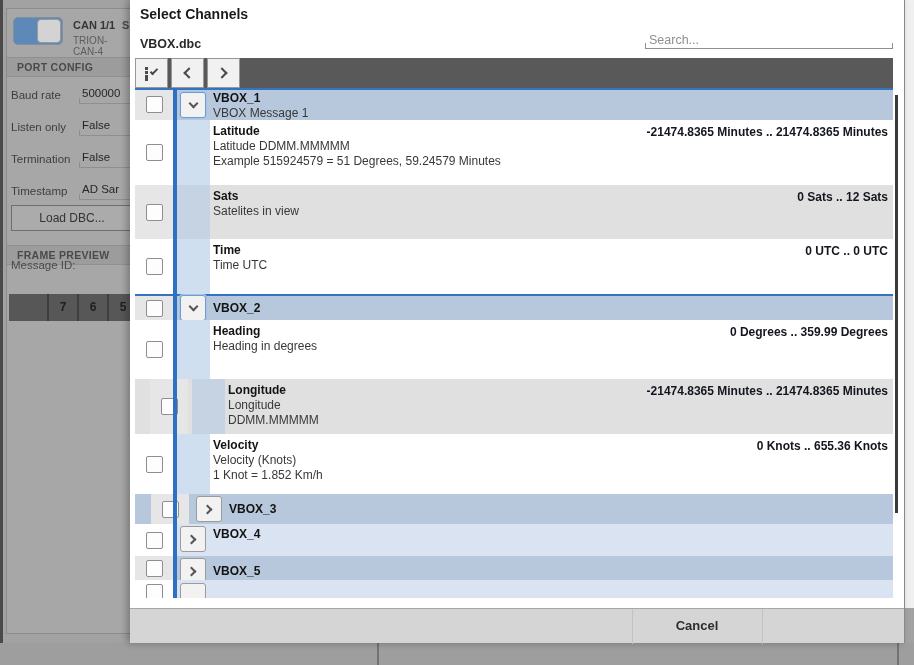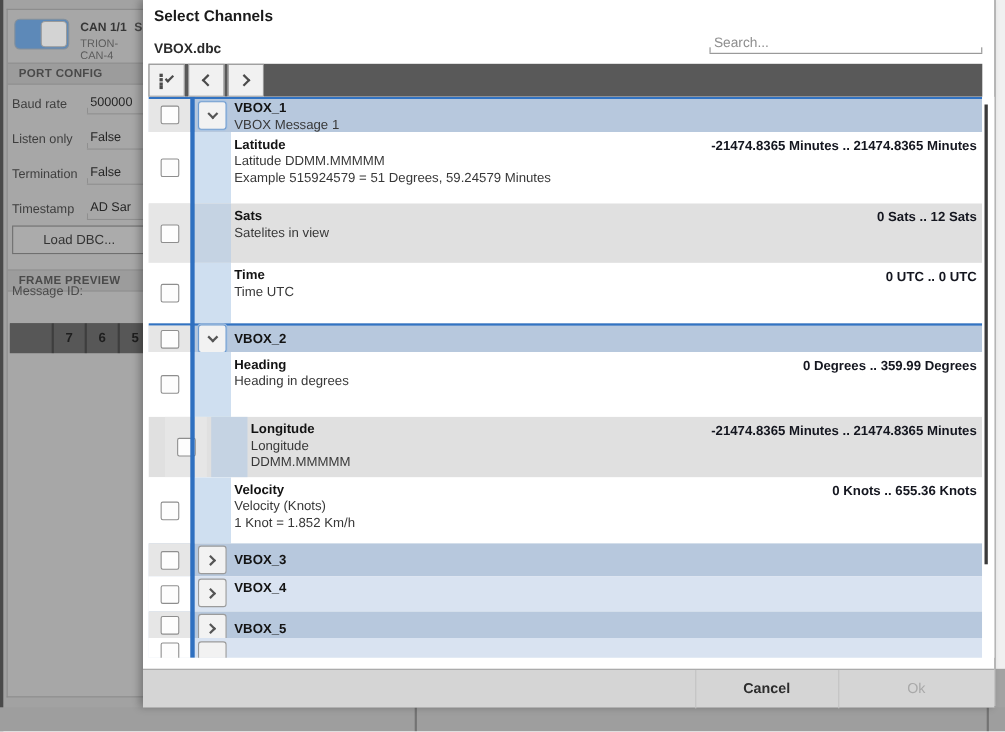--- a/index.html
+++ b/index.html
@@ -280,21 +280,21 @@
         <div class="sp"></div>
           <div class="gutter"></div>
         <div class="main">
           <div class="row-title">Velocity</div>
           <div class="row-sub">Velocity (Knots)</div>
           <div class="row-sub">1 Knot = 1.852 Km/h</div>
         </div>
         <div class="row-range">0 Knots .. 655.36 Knots</div>
       </div>
 
-      <div class="row hdr-dark cb-gray center-cb" style="height:30px;">
+      <div class="row hdr-dark cb-gray center-cb" style="height:30px;padding-left:16px;">
         <div class="cb-col">
             <span class="checkbox"></span>
           </div>
         <div class="sp"></div>
         <div class="gutter">
           <div class="expander">
             <span class="chev right"></span>
           </div>
         </div>
         <div class="main" style="padding-top:8px;">
@@ -345,16 +345,15 @@
     </div>
 
     <div class="scroll-gutter">
       <div class="scroll-handle"></div>
     </div>
 
     <div class="footer">
       <div class="fdiv" style="left:502px;"></div>
       <div class="fdiv" style="left:632px;"></div>
       <div class="btn-cancel">Cancel</div>
-      <div class="btn-ok">Ok</div>
     </div>
   </div>
 </div>
 
 </body></html>

